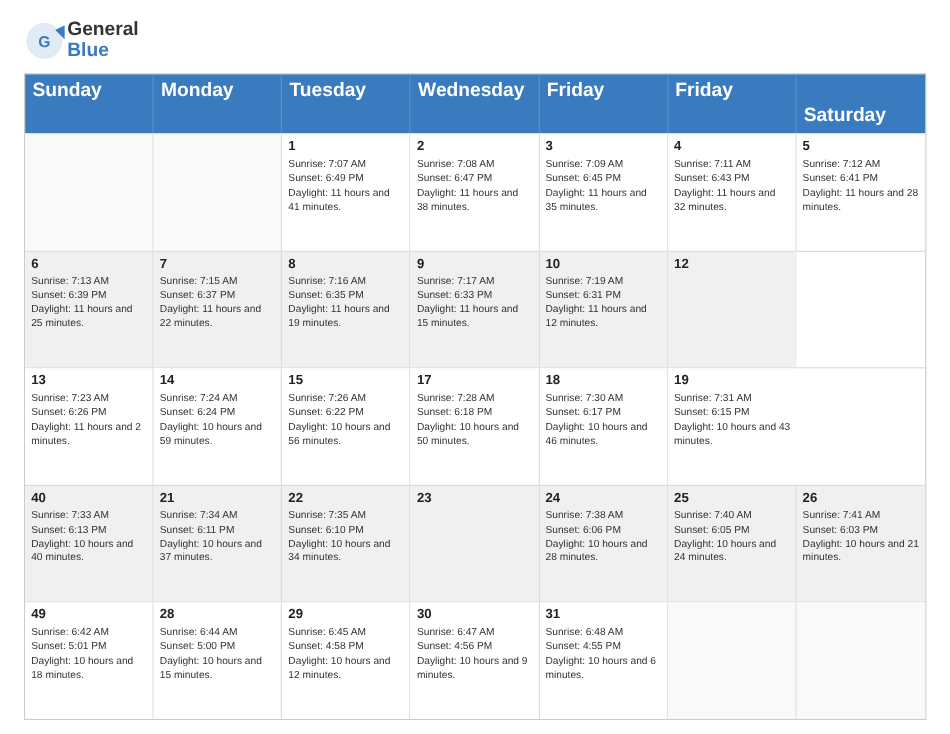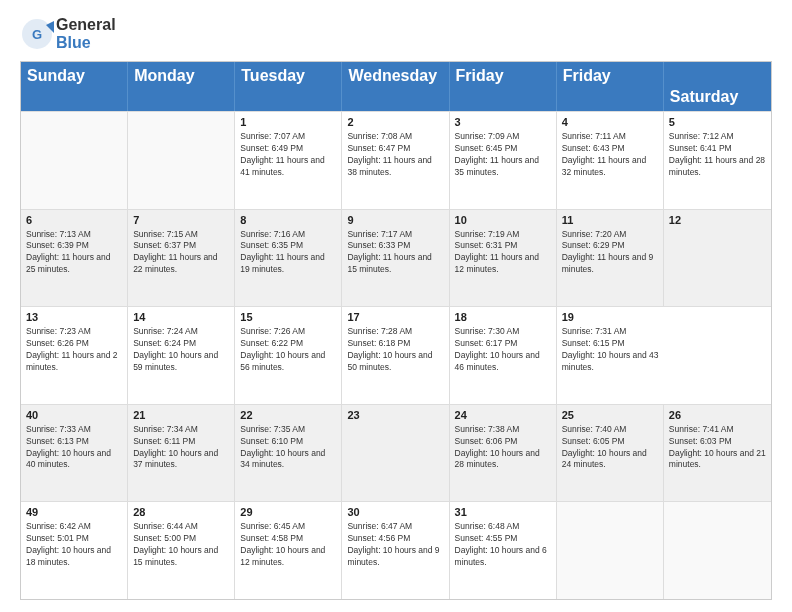--- a/index.html
+++ b/index.html
@@ -184,24 +184,20 @@
           </div>
           <div class="cal-cell shaded">
             <span class="day-num">9</span>
             <div class="day-info">Sunrise: 7:17 AM<br>Sunset: 6:33 PM<br>Daylight: 11 hours and 15 minutes.</div>
           </div>
           <div class="cal-cell shaded">
             <span class="day-num">10</span>
             <div class="day-info">Sunrise: 7:19 AM<br>Sunset: 6:31 PM<br>Daylight: 11 hours and 12 minutes.</div>
           </div>
           <div class="cal-cell shaded">
-            <span class="day-num">11</span>
-            <div class="day-info">Sunrise: 7:20 AM<br>Sunset: 6:29 PM<br>Daylight: 11 hours and 9 minutes.</div>
-          </div>
-          <div class="cal-cell shaded">
             <span class="day-num">12</span>
           </div>
         </div>
         <div class="cal-row">
           <div class="cal-cell">
             <span class="day-num">13</span>
             <div class="day-info">Sunrise: 7:23 AM<br>Sunset: 6:26 PM<br>Daylight: 11 hours and 2 minutes.</div>
           </div>
           <div class="cal-cell">
             <span class="day-num">14</span>

